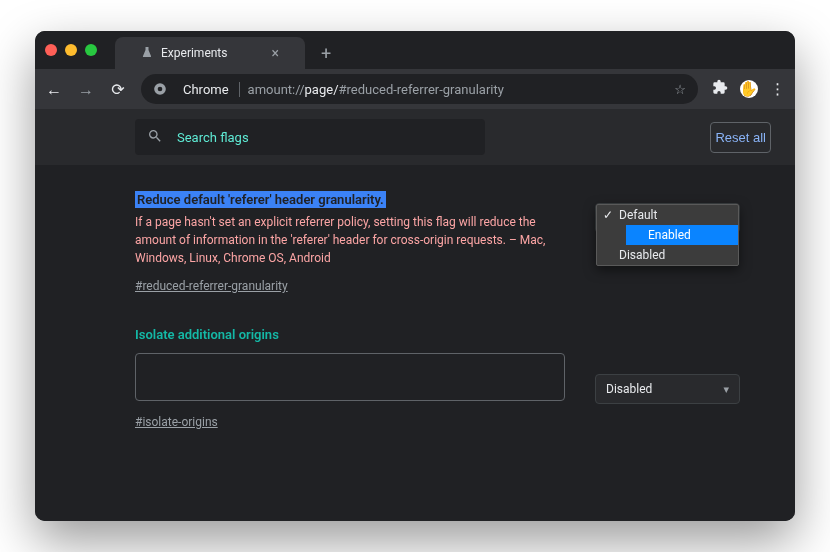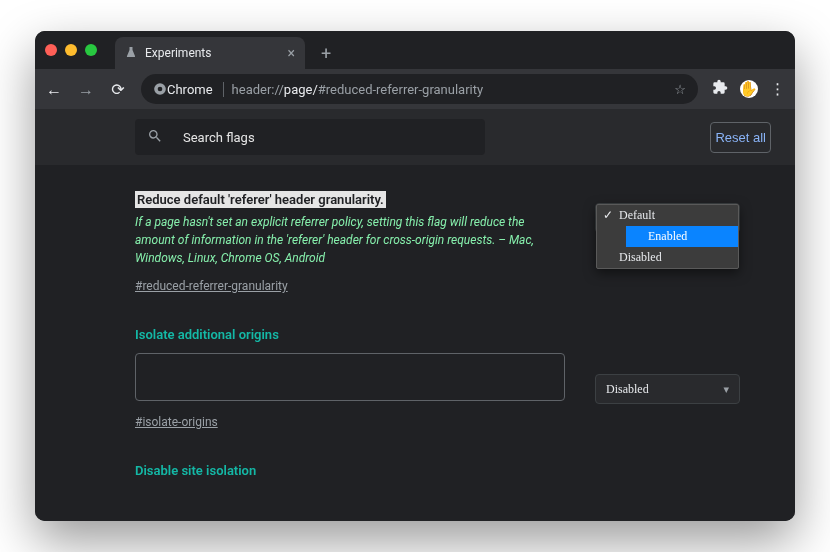--- a/index.html
+++ b/index.html
@@ -40,21 +40,21 @@
   .dot.red { background: #ff5f57; }
   .dot.yellow { background: #febc2e; }
   .dot.green { background: #28c840; }
   .tab {
     background: #35363a;
     color: #e8eaed;
     height: 32px;
     border-radius: 8px 8px 0 0;
     display: flex;
     align-items: center;
-    padding: 0 10px;
+    padding: 0 26px;
     gap: 8px;
     font-size: 12px;
     min-width: 190px;
     margin-top: 6px;
     justify-content: space-between;
   }
   .tab .close { color: #9aa0a6; font-size: 14px; margin-left: auto; cursor: pointer; }
   .newtab {
     color: #9aa0a6;
     font-size: 18px;
@@ -85,21 +85,21 @@
     display: flex;
     align-items: center;
     padding: 0 12px;
     gap: 8px;
     color: #9aa0a6;
     font-size: 13px;
   }
   .omnibox .chip {
     display: flex;
     align-items: center;
-    gap: 0;
+    gap: 16px;
     color: #e8eaed;
     border-right: 1px solid #5f6368;
     padding-right: 10px;
   }
   .omnibox .url .dim { color: #9aa0a6; }
   .omnibox .url .hl { color: #e8eaed; }
   .omnibox .star { margin-left: auto; color: #9aa0a6; }
   .ext-icons { display: flex; gap: 12px; align-items: center; }
   .ext-icons span { color: #e8eaed; font-size: 15px; }
   .menu-dots { color: #e8eaed; font-size: 16px; }
@@ -119,22 +119,22 @@
     gap: 16px;
   }
   .searchbox {
     background: #202124;
     border-radius: 4px;
     height: 36px;
     width: 350px;
     display: flex;
     align-items: center;
     padding: 0 12px;
-    gap: 20px;
-    color: #e5e5e5;
+    gap: 14px;
+    color: #5eead4;
     font-size: 13px;
   }
   .reset-btn {
     margin-left: auto;
     border: 1px solid #5f6368;
     border-radius: 4px;
     color: #8ab4f8;
     background: transparent;
     padding: 7px 4px;
     font-size: 13px;
@@ -151,30 +151,29 @@
   .flag .left { flex: 1; max-width: 430px; }
   .flag .right { width: 145px; padding-top: 14px; }
   .flag-title {
     color: #14b8a6;
     font-size: 13px;
     font-weight: 600;
     margin-bottom: 5px;
     display: inline-block;
   }
   .flag-title.highlighted {
-    background: #e5e5e5;
+    background: #3b82f6;
     color: #202124;
     padding: 1px 2px;
   }
   .flag-desc {
     font-size: 12px;
     line-height: 1.5;
-    color: #86efac;
+    color: #fca5a5;
     margin-bottom: 8px;
-    font-style: italic;
   }
   .flag-hash {
     font-size: 12px;
     color: #9aa0a6;
     text-decoration: underline;
   }
   .flag-textarea {
     width: 100%;
     height: 48px;
     background: #202124;
@@ -188,21 +187,20 @@
     border-radius: 4px;
     color: #e8eaed;
     font-size: 12px;
     height: 30px;
     display: flex;
     align-items: center;
     justify-content: space-between;
     padding: 0 10px;
     cursor: pointer;
     position: relative;
-    font-family: Liberation Serif, serif;
   }
   .chev { font-size: 11px; color: #9aa0a6; }
   .dropdown {
     position: absolute;
     top: 0;
     left: 0;
     right: 0;
     background: #3c3c3c;
     border: 1px solid #5a5a5a;
     border-radius: 2px;
@@ -266,21 +264,21 @@
     <span class="nav-icon active">⟳</span>
     <div class="omnibox">
       <span class="chip">
         <svg width="14" height="14" viewBox="0 0 24 24">
             <circle cx="12" cy="12" r="10" fill="#9aa0a6"></circle>
             <circle cx="12" cy="12" r="4" fill="#202124"></circle>
           </svg>
         <span>Chrome</span>
       </span>
       <span class="url">
-        <span class="dim">header://</span><span class="hl">page/</span><span class="dim">#reduced-referrer-granularity</span>
+        <span class="dim">amount://</span><span class="hl">page/</span><span class="dim">#reduced-referrer-granularity</span>
       </span>
       <span class="star">☆</span>
     </div>
     <div class="ext-icons">
       <span>
         <svg width="16" height="16" viewBox="0 0 24 24" fill="#e8eaed">
             <path d="M20.5 11H19V7a2 2 0 0 0-2-2h-4V3.5a2.5 2.5 0 0 0-5 0V5H4a2 2 0 0 0-2 2v4h1.5a2.5 2.5 0 0 1 0 5H2v4a2 2 0 0 0 2 2h4v-1.5a2.5 2.5 0 0 1 5 0V22h4a2 2 0 0 0 2-2v-4h1.5a2.5 2.5 0 0 0 0-5z"></path>
           </svg>
       </span>
       <span class="hand-icon">✋</span>
@@ -330,26 +328,17 @@
           <a class="flag-hash">#isolate-origins</a>
         </div>
         <div class="right" style="padding-top:50px">
           <div class="select-box">
             <span>Disabled</span>
             <span class="chev">▾</span>
           </div>
         </div>
       </div>
 
-      <div class="flag" style="margin-bottom:0">
-        <div class="left">
-          <span class="flag-title">Disable site isolation</span>
-          
-        </div>
-        <div class="right" style="padding-top:42px">
-          
-        </div>
-      </div>
 
     </div>
   </div>
 
 </div>
 
 </body></html>

